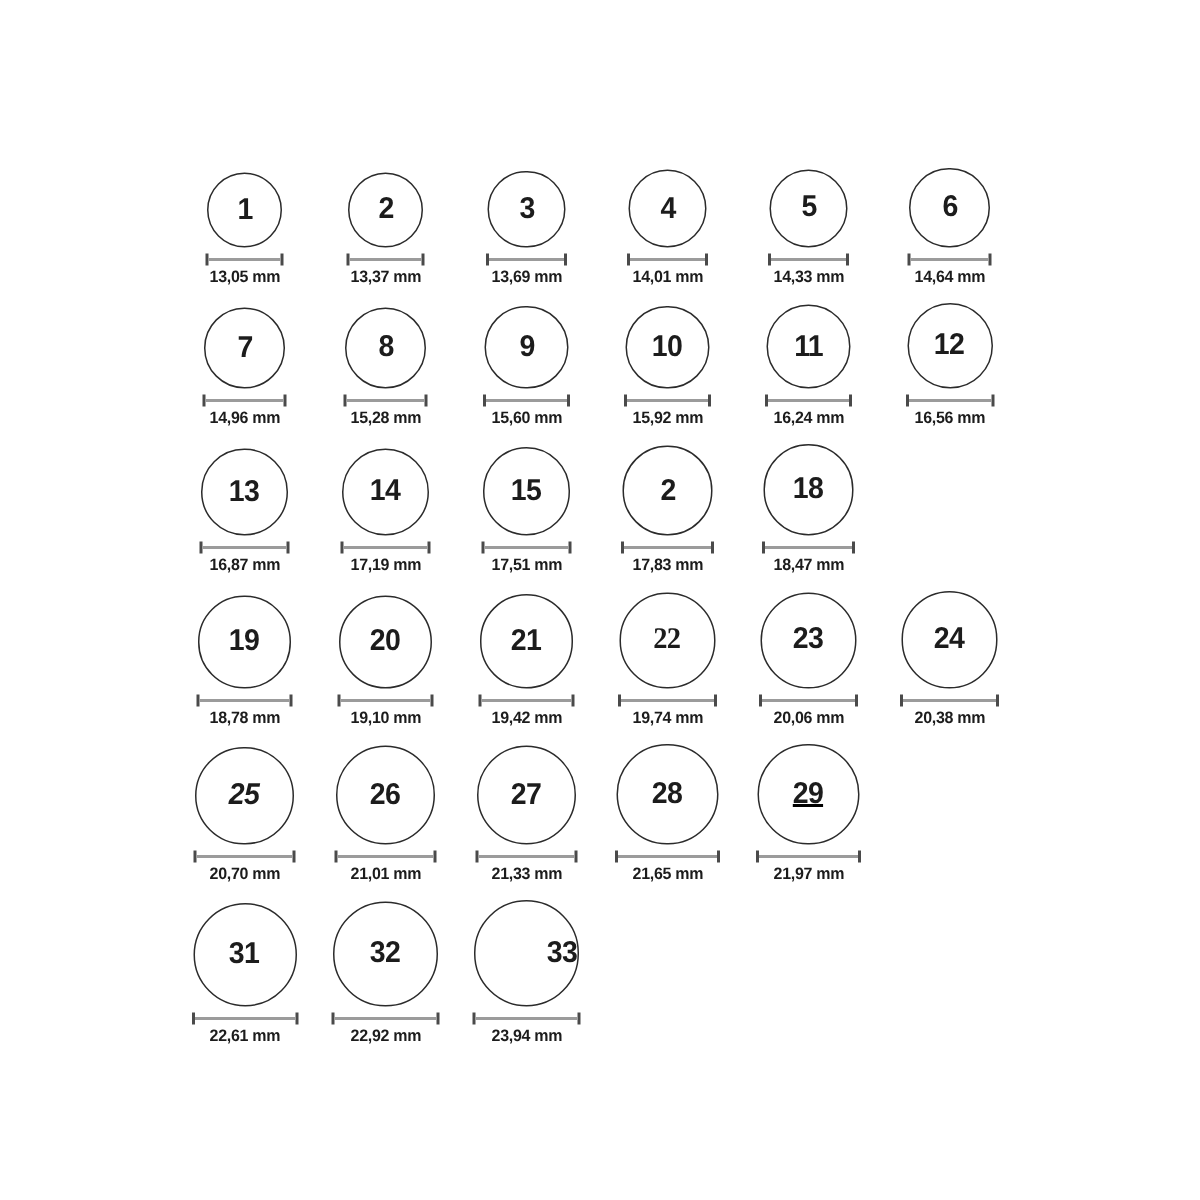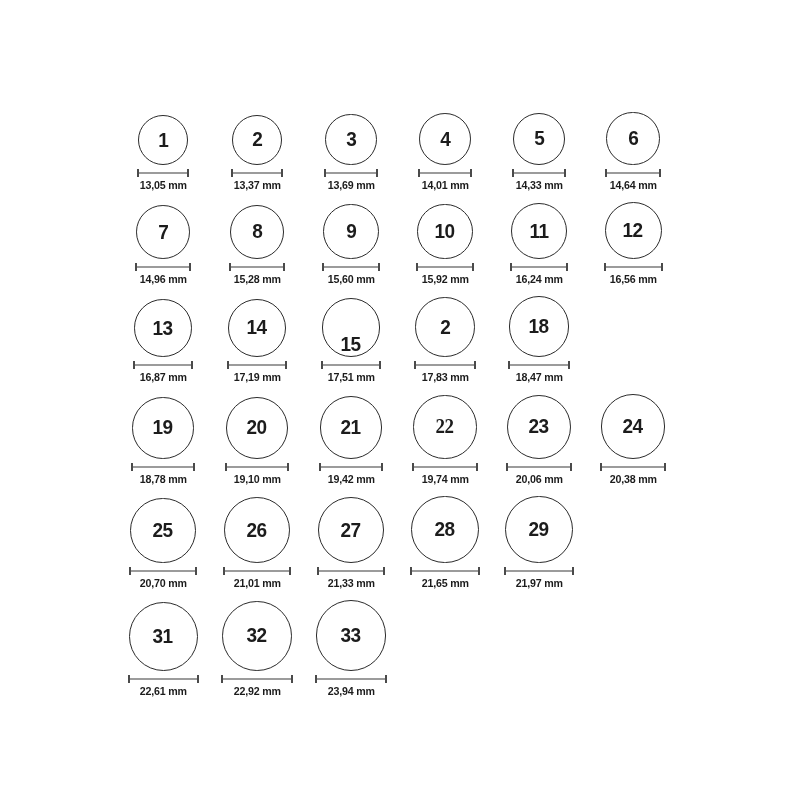--- a/index.html
+++ b/index.html
@@ -201,21 +201,21 @@
       <div class="cell">
     <div class="circle" style="width: 58.2px; height: 58.2px;">
       <span class="num">14</span>
     </div>
     <div class="bar" style="width: 60.2px;">
       <div class="bar-line"></div>
     </div>
     <div class="label">17,19 mm</div>
   </div>
       <div class="cell">
-    <div class="circle" style="width: 58.9px; height: 58.9px; align-items: flex-end;">
+    <div class="circle" style="width: 58.9px; height: 58.9px;">
       <span class="num">15</span>
     </div>
     <div class="bar" style="width: 60.9px;">
       <div class="bar-line"></div>
     </div>
     <div class="label">17,51 mm</div>
   </div>
       <div class="cell">
     <div class="circle" style="width: 59.5px; height: 59.5px;">
       <span class="num">2</span>
@@ -286,21 +286,21 @@
       <span class="num">24</span>
     </div>
     <div class="bar" style="width: 66.6px;">
       <div class="bar-line"></div>
     </div>
     <div class="label">20,38 mm</div>
   </div>
     </div>
     <div class="row">
       <div class="cell">
-    <div class="circle" style="width: 65.2px; height: 65.2px;">
+    <div class="circle" style="width: 65.2px; height: 65.2px; font-style: italic;">
       <span class="num">25</span>
     </div>
     <div class="bar" style="width: 67.2px;">
       <div class="bar-line"></div>
     </div>
     <div class="label">20,70 mm</div>
   </div>
       <div class="cell">
     <div class="circle" style="width: 65.8px; height: 65.8px;">
       <span class="num">26</span>
@@ -322,21 +322,21 @@
       <div class="cell">
     <div class="circle" style="width: 67.1px; height: 67.1px;">
       <span class="num">28</span>
     </div>
     <div class="bar" style="width: 69.1px;">
       <div class="bar-line"></div>
     </div>
     <div class="label">21,65 mm</div>
   </div>
       <div class="cell">
-    <div class="circle" style="width: 67.7px; height: 67.7px;">
+    <div class="circle" style="width: 67.7px; height: 67.7px; text-decoration: underline;">
       <span class="num">29</span>
     </div>
     <div class="bar" style="width: 69.7px;">
       <div class="bar-line"></div>
     </div>
     <div class="label">21,97 mm</div>
   </div>
     </div>
     <div class="row">
       <div class="cell">
@@ -351,21 +351,21 @@
       <div class="cell">
     <div class="circle" style="width: 69.6px; height: 69.6px;">
       <span class="num">32</span>
     </div>
     <div class="bar" style="width: 71.6px;">
       <div class="bar-line"></div>
     </div>
     <div class="label">22,92 mm</div>
   </div>
       <div class="cell">
-    <div class="circle" style="width: 70.3px; height: 70.3px;">
+    <div class="circle" style="width: 70.3px; height: 70.3px; justify-content: flex-end;">
       <span class="num">33</span>
     </div>
     <div class="bar" style="width: 72.3px;">
       <div class="bar-line"></div>
     </div>
     <div class="label">23,94 mm</div>
   </div>
     </div>
   </div>
 

